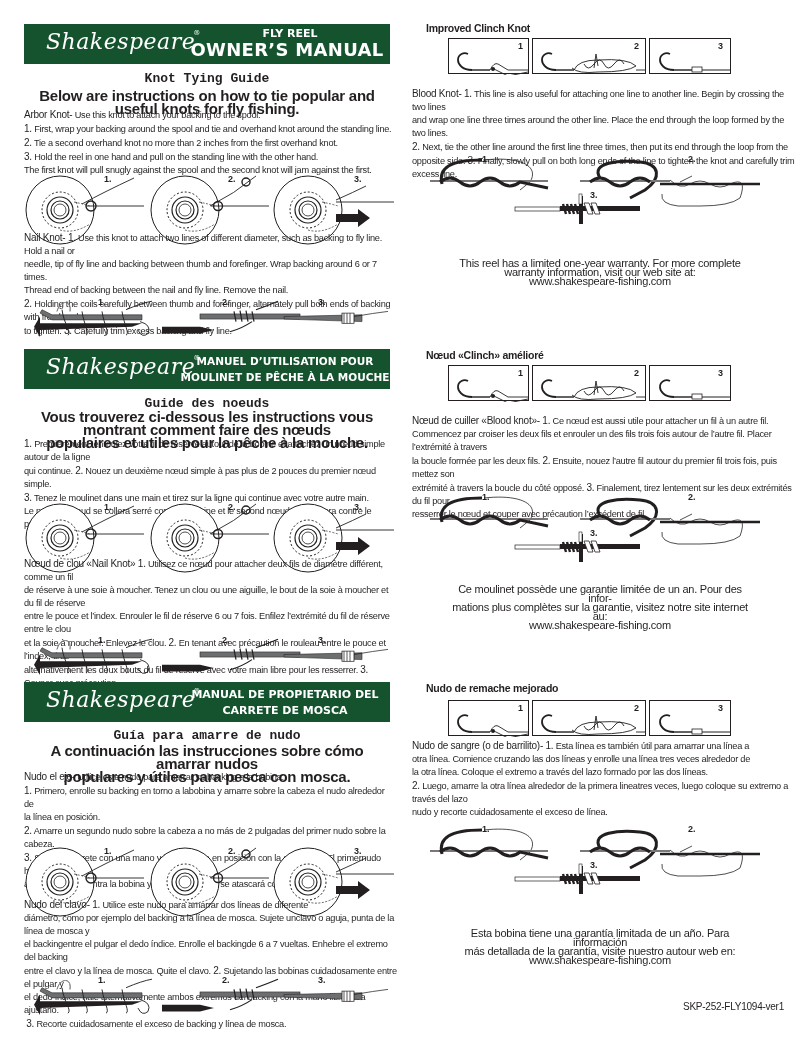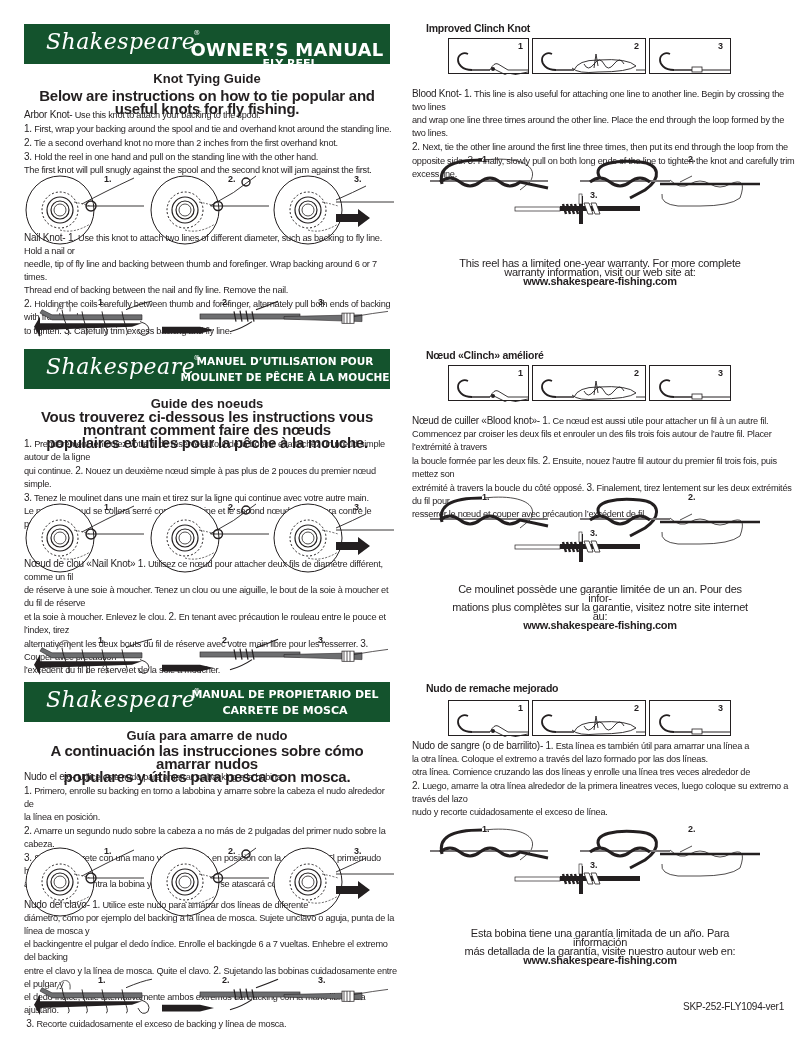--- a/index.html
+++ b/index.html
@@ -6,26 +6,26 @@
   html, body { width: 802px; height: 1037px; background: #ffffff; overflow: hidden; }
   body { position: relative; font-family: "Liberation Sans", sans-serif; color: #231f20; }
   .abs { position: absolute; }
   .cond { font-family: "Liberation Sans Narrow", "Liberation Sans", sans-serif; letter-spacing: -0.25px; }
   .txt { font-size: 9.2px; line-height: 13px; transform-origin: 0 0; }
   .txt b { font-weight: normal; font-size: 10px; }
   .banner { position: absolute; background: #14532d; color: #fff; left: 24px; width: 366px; height: 40px; }
   .logo { position: absolute; left: 22px; top: 5px; font-family: "DejaVu Serif", serif; font-style: italic; font-size: 22px; color: #fff; letter-spacing: 0.5px; }
   .logo sup { font-size: 7px; font-style: normal; position: relative; top: -6px; left: -2px; }
   .btitle { position: absolute; text-align: center; font-weight: bold; color: #fff; font-family: "DejaVu Sans", sans-serif; }
-  .guide-title { position: absolute; width: 366px; left: 24px; text-align: center; font-weight: bold; font-size: 13px; font-family: Liberation Sans, sans-serif; }
+  .guide-title { position: absolute; width: 366px; left: 24px; text-align: center; font-weight: bold; font-size: 13px; font-family: Liberation Mono, monospace; }
   .guide-sub { position: absolute; width: 366px; left: 24px; text-align: center; font-weight: bold; font-size: 15px; line-height: 13px; }
   .knot-head { position: absolute; font-weight: bold; font-size: 10.5px; padding-left: 14px; }
   .fig { position: absolute; }
   .footnote { position: absolute; width: 300px; text-align: center; font-size: 11px; line-height: 9px; }
-  .footnote .url { font-weight: bold; }
+  .footnote .url { font-weight: normal; }
   .num { font-weight: bold; font-size: 9px; }
 </style>
 </head>
 <body>
 
 <svg width="0" height="0" style="position:absolute">
   <defs>
     <g id="reel">
       <circle cx="36" cy="36" r="34" fill="#fff" stroke="#231f20" stroke-width="1"></circle>
       <circle cx="36" cy="36" r="18" fill="none" stroke="#231f20" stroke-width="1" stroke-dasharray="2 2"></circle>
@@ -78,21 +78,21 @@
     <g id="hook">
       <path d="M22 32 C12 32, 8 26, 8 22 C8 16, 14 14, 18 16" stroke="#231f20" stroke-width="1.8" fill="none"></path>
       <line x1="22" y1="32" x2="40" y2="32" stroke="#231f20" stroke-width="1.4"></line>
     </g>
   </defs>
 </svg>
 
 <section>
   <div class="banner" style="top:24px;">
     <div class="logo"><span>Shakespeare</span><sup>®</sup></div>
-    <div class="btitle" style="left:168px; top:3px; width:196px; font-size:11px;margin-top:30px;">FLY REEL</div>
+    <div class="btitle" style="left:168px; top:3px; width:196px; font-size:11px;">FLY REEL</div>
     <div class="btitle" style="left:160px; top:15px; width:206px; font-size:18px; letter-spacing:0.3px;">OWNER’S MANUAL</div>
   </div>
 
   <div class="guide-title" style="top:71px;">Knot Tying Guide</div>
   <div class="guide-sub cond" style="top:89px;">Below are instructions on how to tie popular and useful knots for fly fishing.</div>
 
   <div class="abs txt cond" style="left:24px; top:108px; width:370px;">
     <div><b>Arbor Knot-</b><span> Use this knot to attach your backing to the spool.</span></div>
     <div><b>1.</b><span>  First, wrap your backing around the spool and tie and overhand knot around the standing line.</span></div>
     <div><b>2.</b><span> Tie a second overhand knot no more than 2 inches from the first overhand knot.</span></div>
@@ -222,20 +222,21 @@
       <path d="M312 42 L334 42 L334 37 L346 46 L334 55 L334 50 L312 50 Z" fill="#231f20"></path>
     </svg>
     <span class="abs num" style="left:80px; top:2px;">1.</span>
     <span class="abs num" style="left:204px; top:2px;">2.</span>
     <span class="abs num" style="left:330px; top:2px;">3.</span>
   </div>
 
   <div class="abs txt cond" style="left:24px; top:557px; width:375px;">
     <div><b>Nœud de clou «Nail Knot» 1.</b><span> Utilisez ce nœud pour attacher deux fils de diamètre différent, comme un fil</span></div>
     <div>de réserve à une soie  à moucher.  Tenez un clou ou une aiguille, le bout de la soie à moucher et du fil de réserve</div>
+    <div>entre le pouce et l’index. Enrouler le fil de réserve 6 ou 7 fois. Enfilez l’extrémité du fil de réserve entre le clou</div>
     <div><span>et la soie à moucher. Enlevez le clou.  </span><b>2.</b><span> En tenant avec précaution le rouleau entre le pouce et l’index, tirez</span></div>
     <div><span>alternativement les deux bouts du fil de réserve avec votre main libre pour les resserrer. </span><b>3.</b><span> Couper avec précaution</span></div>
     <div>l’excédent du fil de réserve et de la soie à moucher.</div>
   </div>
 
   <div class="fig" style="left:24px; top:633px; width:370px; height:46px;">
     <svg width="370" height="56" style="position:absolute; top:-4px;">
       <g transform="translate(8,0) scale(1,0.85)">
           <use href="#nailfig1"></use>
         </g>
@@ -380,22 +381,22 @@
       <line x1="244" y1="32" x2="282" y2="32" stroke="#231f20" stroke-width="1"></line>
       <rect x="244" y="29" width="10" height="5" fill="#fff" stroke="#231f20" stroke-width="0.8"></rect>
     </svg>
     <span class="abs num" style="left:70px; top:3px;">1</span>
     <span class="abs num" style="left:186px; top:3px;">2</span>
     <span class="abs num" style="left:270px; top:3px;">3</span>
   </div>
 
   <div class="abs txt cond" style="left:412px; top:739px; width:385px;">
     <div><b>Nudo de sangre (o de barrilito)- 1.</b><span> Esta línea es también útil para amarrar una línea a</span></div>
+    <div>otra línea. Comience cruzando las dos líneas y enrolle una línea tres veces alrededor de</div>
     <div>la otra línea. Coloque el extremo a través del lazo formado por las dos líneas.</div>
-    <div>otra línea. Comience cruzando las dos líneas y enrolle una línea tres veces alrededor de</div>
     <div><b>2.</b><span> Luego, amarre la otra línea alrededor de la primera lineatres veces, luego coloque su extremo a través del lazo</span></div>
     <div>nudo y recorte cuidadosamente el exceso de línea.</div>
   </div>
 
   <div class="fig" style="left:430px; top:818px; width:350px; height:80px;">
     <svg width="350" height="80">
         <use href="#bloodfig"></use>
       </svg>
     <span class="abs num" style="left:52px; top:6px;">1.</span>
     <span class="abs num" style="left:258px; top:6px;">2.</span>

